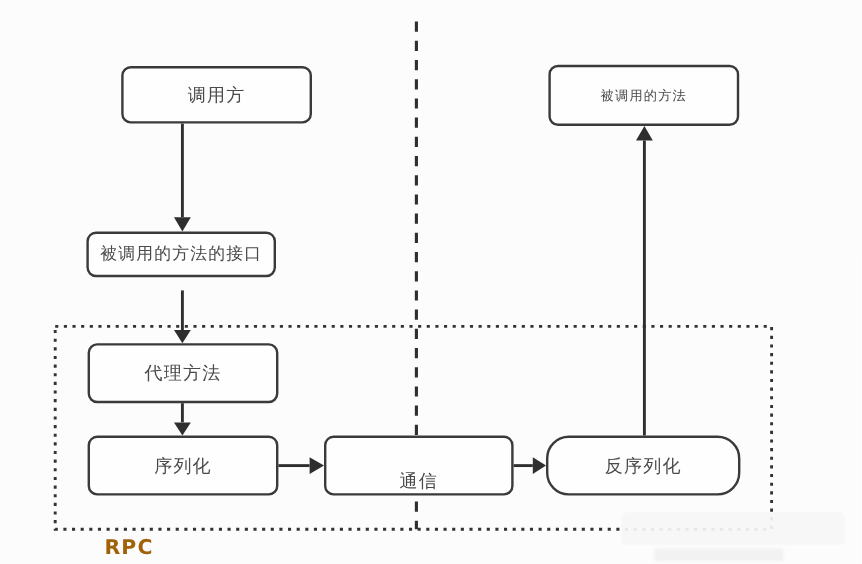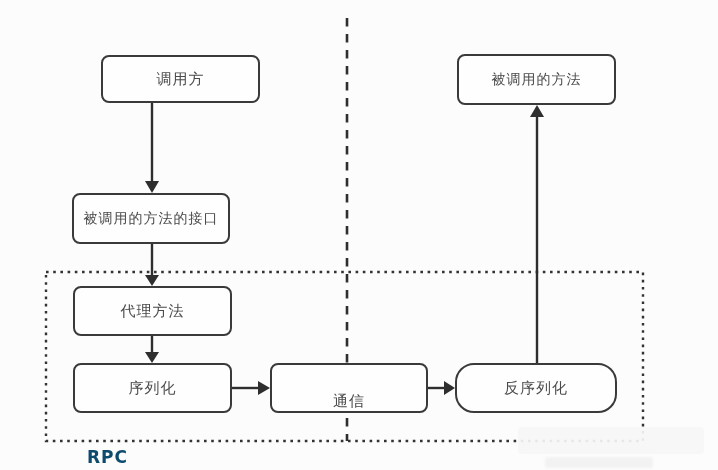--- a/index.html
+++ b/index.html
@@ -30,33 +30,33 @@
     background: #fefefe;
     display: flex;
     align-items: center;
     justify-content: center;
     font-size: 15px;
     color: #4a4a4a;
     letter-spacing: 1px;
     z-index: 2;
   }
   .node-caller      { left: 73px;  top: 55px;  width: 159px; height: 48px; margin-left: 28px; }
-  .node-interface   { left: 72px;  top: 193px; width: 158px; height: 51px; font-size: 14px; }
+  .node-interface   { left: 72px;  top: 193px; width: 158px; height: 38px; font-size: 14px; }
   .node-proxy       { left: 73px;  top: 286px; width: 159px; height: 50px; }
   .node-serialize   { left: 73px;  top: 363px; width: 159px; height: 50px; }
   .node-comm        { left: 270px; top: 363px; width: 158px; height: 50px; align-items: flex-end; }
   .node-deserialize { left: 455px; top: 363px; width: 162px; height: 50px; border-radius: 19px; }
-  .node-called      { left: 457px; top: 54px;  width: 159px; height: 51px; font-size: 14px; }
+  .node-called      { left: 457px; top: 54px;  width: 159px; height: 51px; font-size: 11px; }
   .rpc-label {
     position: absolute;
     left: 87px;
     top: 447px;
     font-size: 17px;
     font-weight: bold;
-    color: #0c4a6e;
+    color: #a16207;
     letter-spacing: 1px;
     z-index: 3;
   }
   .watermark-band {
     position: absolute;
     left: 518px;
     top: 427px;
     width: 186px;
     height: 27px;
     background: rgba(246, 246, 246, 0.92);

